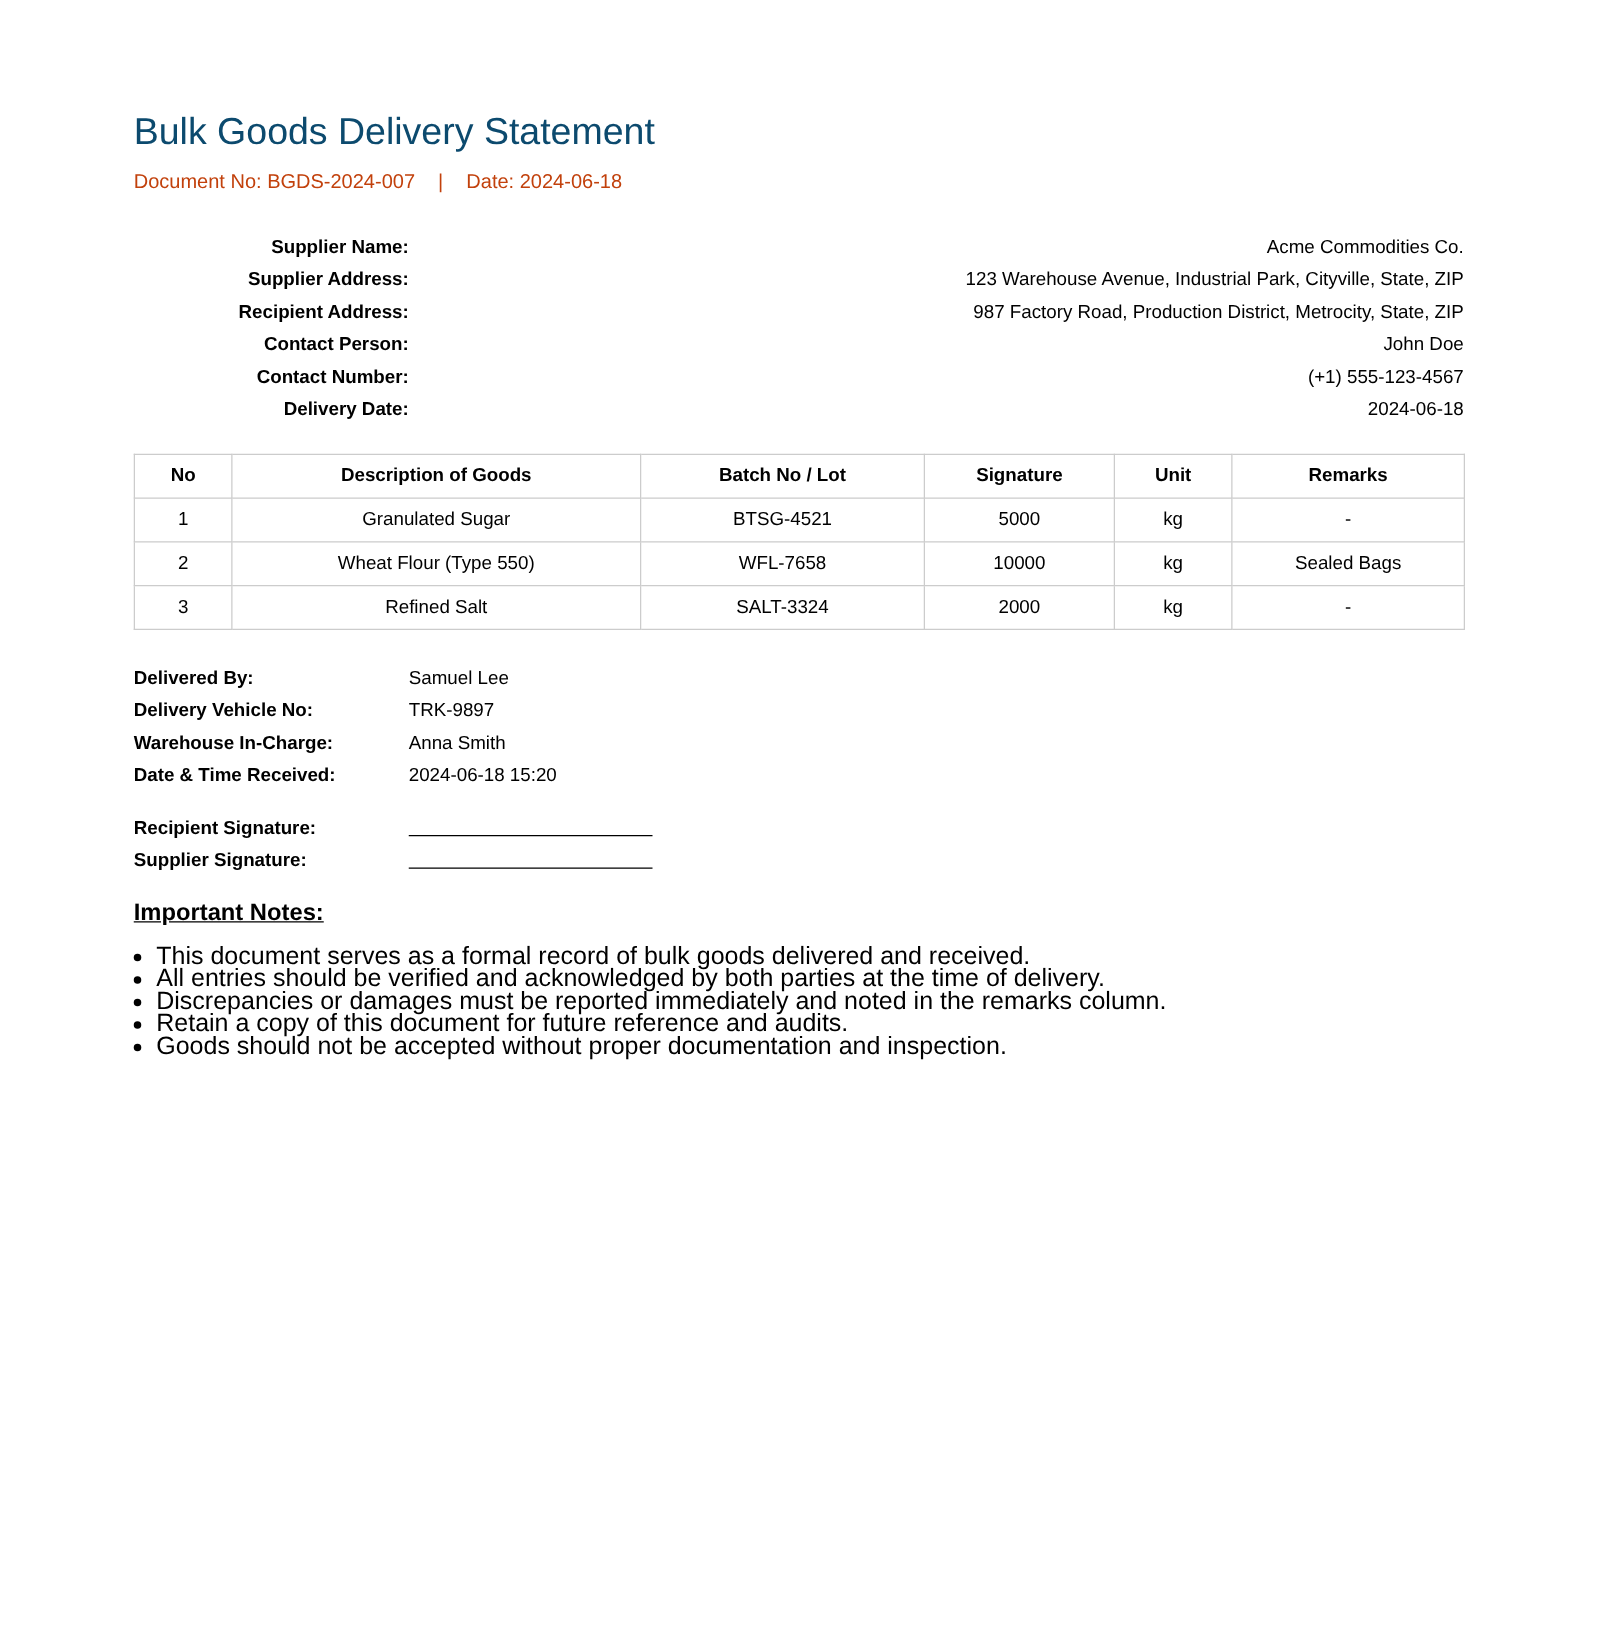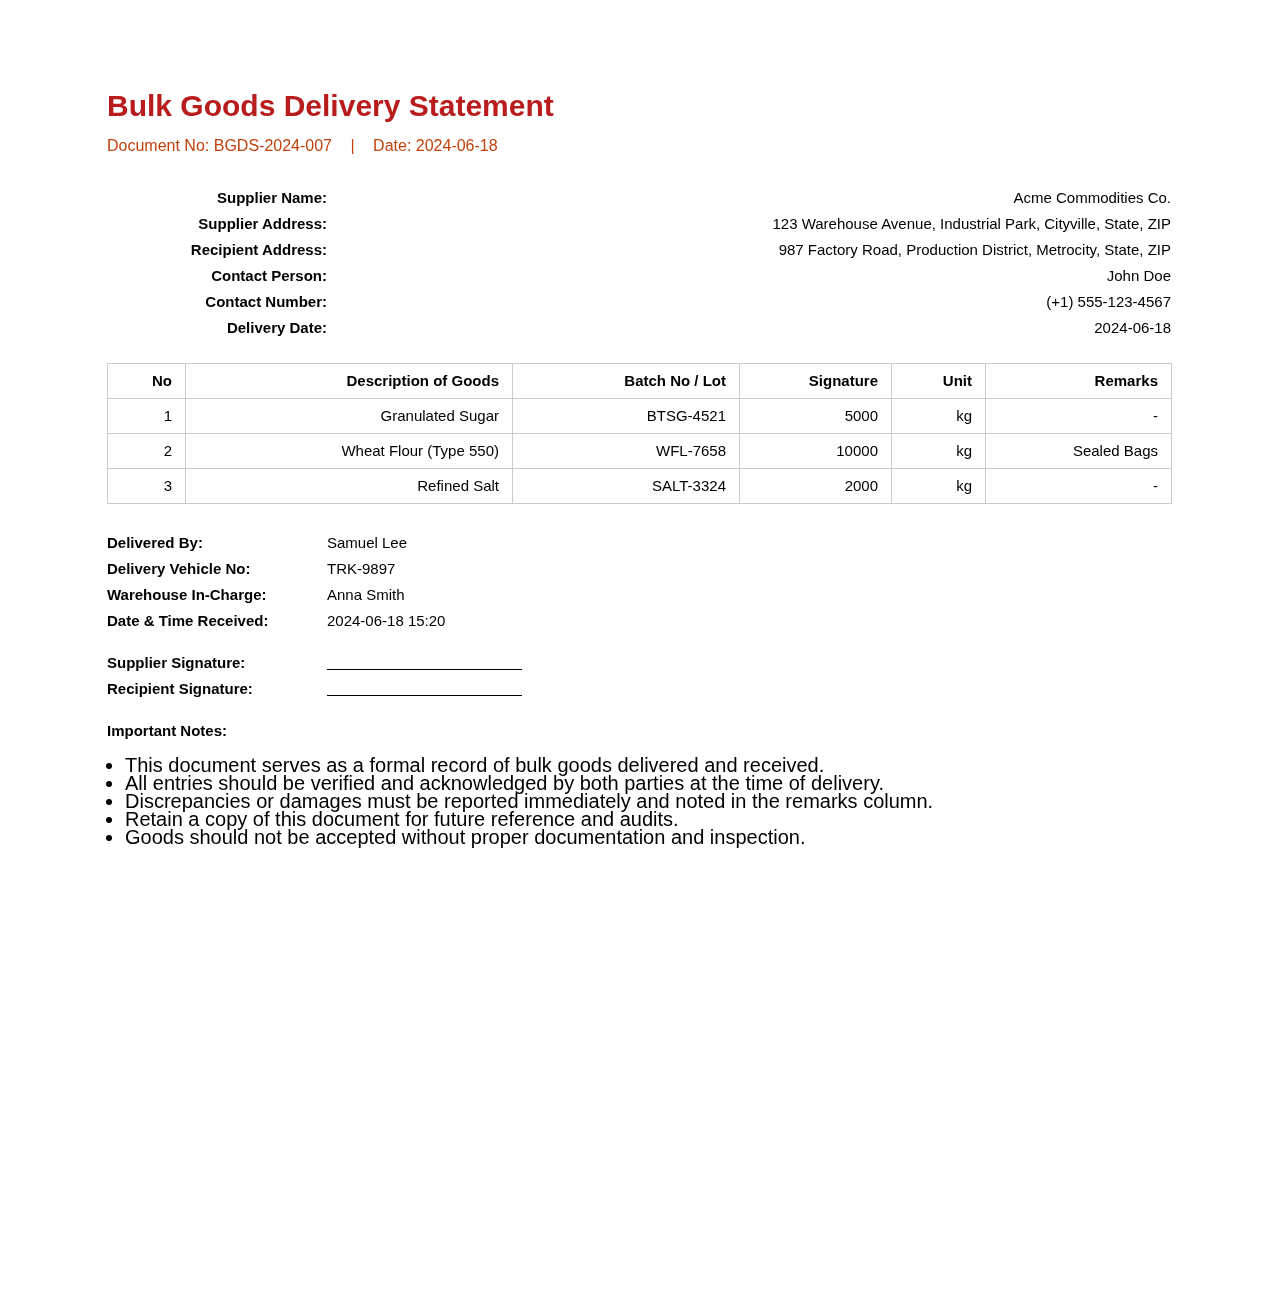--- a/index.html
+++ b/index.html
@@ -14,22 +14,22 @@
     height: 1300px;
     background: #ffffff;
     padding: 88px 107px 0 107px;
     position: relative;
     overflow: hidden;
   }
   .title {
     margin: 0;
     font-size: 30px;
     line-height: 36px;
-    font-weight: bold;
-    color: #b91c1c;
+    font-weight: normal;
+    color: #0c4a6e;
   }
   .meta {
     margin-top: 12px;
     font-size: 16px;
     line-height: 20px;
     color: #c2410c;
   }
   .meta .sep { margin: 0 14px; }
   .kv-section { }
   .info-section { margin-top: 29px; text-align: right; }
@@ -48,21 +48,21 @@
     margin-top: 22px;
     width: 1064px;
     border-collapse: collapse;
     table-layout: fixed;
   }
   table.goods th, table.goods td {
     border: 1px solid #cccccc;
     padding: 9px 13px;
     font-size: 15px;
     line-height: 16px;
-    text-align: right;
+    text-align: center;
     vertical-align: middle;
     white-space: nowrap;
     overflow: hidden;
   }
   table.goods th { font-weight: bold; }
   col.c-no { width: 78px; }
   col.c-desc { width: 327px; }
   col.c-batch { width: 227px; }
   col.c-qty { width: 152px; }
   col.c-unit { width: 94px; }
@@ -71,23 +71,24 @@
   .sig-section { margin-top: 16px; }
   .sig-line {
     display: inline-block;
     width: 195px;
     height: 1px;
     background: #000000;
     vertical-align: -2px;
   }
   .notes-heading {
     margin-top: 16px;
-    font-size: 15px;
+    font-size: 19px;
     line-height: 26px;
     font-weight: bold;
+    text-decoration: underline;
   }
   ul.notes {
     margin: 12px 0 0 0;
     padding-left: 18px;
   }
   ul.notes li {
     font-size: 20px;
     line-height: 18px;
   }
 </style>
@@ -194,25 +195,25 @@
       <span class="kv-value">Anna Smith</span>
     </div>
     <div class="kv-row">
       <span class="kv-label">Date &amp; Time Received:</span>
       <span class="kv-value">2024-06-18 15:20</span>
     </div>
   </div>
 
   <div class="kv-section sig-section">
     <div class="kv-row">
+      <span class="kv-label">Recipient Signature:</span>
+      <span class="kv-value"><span class="sig-line"></span></span>
+    </div>
+    <div class="kv-row">
       <span class="kv-label">Supplier Signature:</span>
-      <span class="kv-value"><span class="sig-line"></span></span>
-    </div>
-    <div class="kv-row">
-      <span class="kv-label">Recipient Signature:</span>
       <span class="kv-value"><span class="sig-line"></span></span>
     </div>
   </div>
 
   <div class="notes-heading">Important Notes:</div>
   <ul class="notes">
     <li>This document serves as a formal record of bulk goods delivered and received.</li>
     <li>All entries should be verified and acknowledged by both parties at the time of delivery.</li>
     <li>Discrepancies or damages must be reported immediately and noted in the remarks column.</li>
     <li>Retain a copy of this document for future reference and audits.</li>

